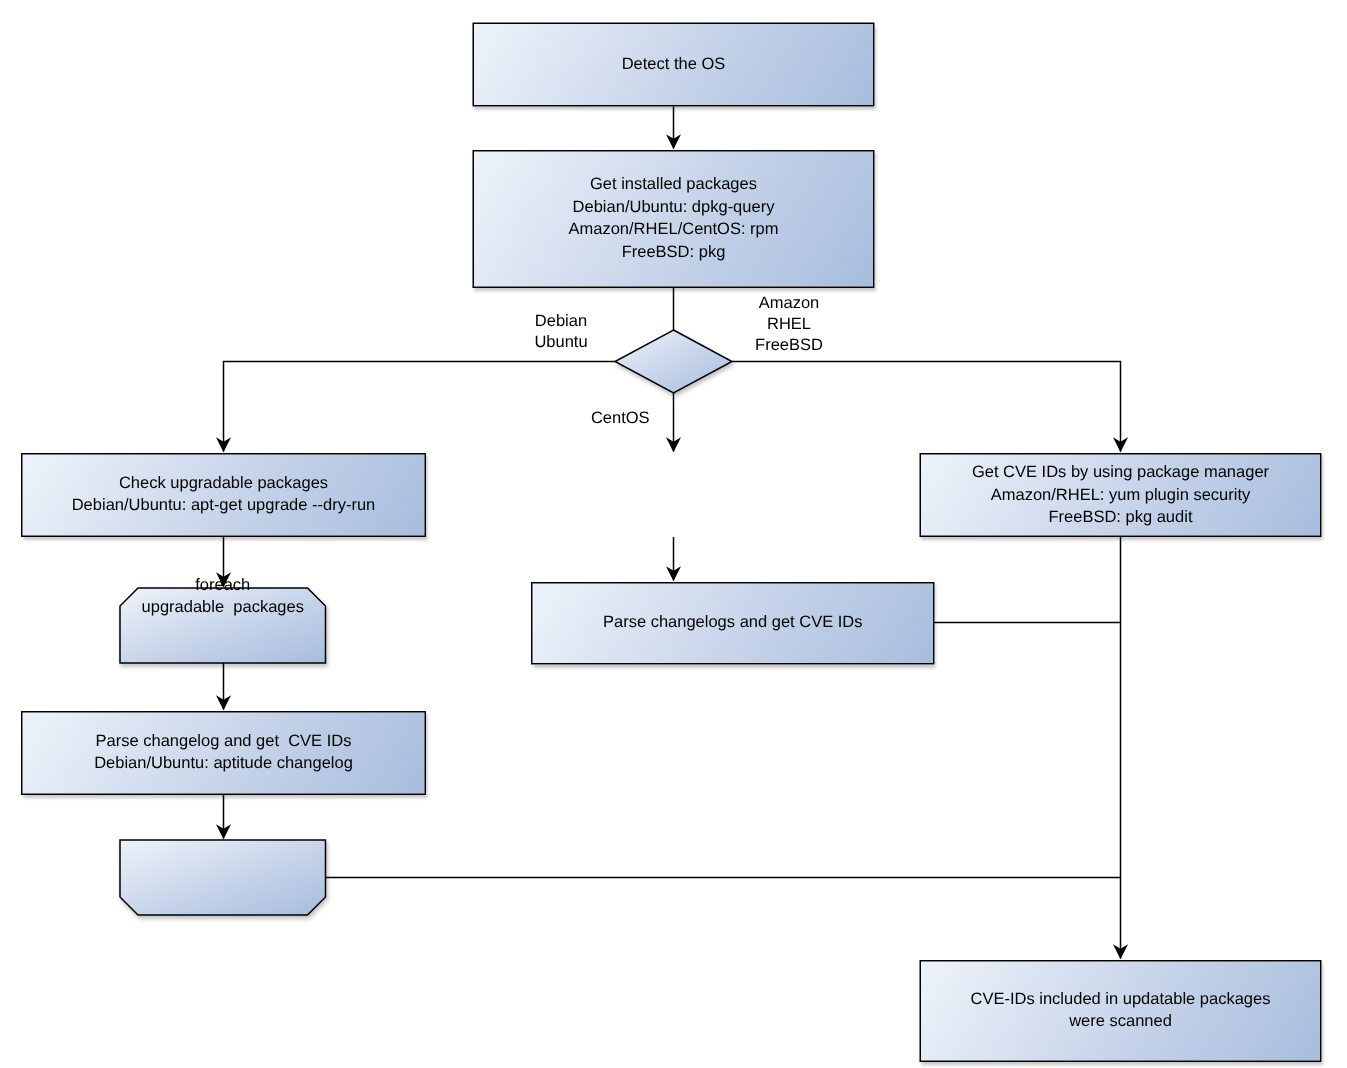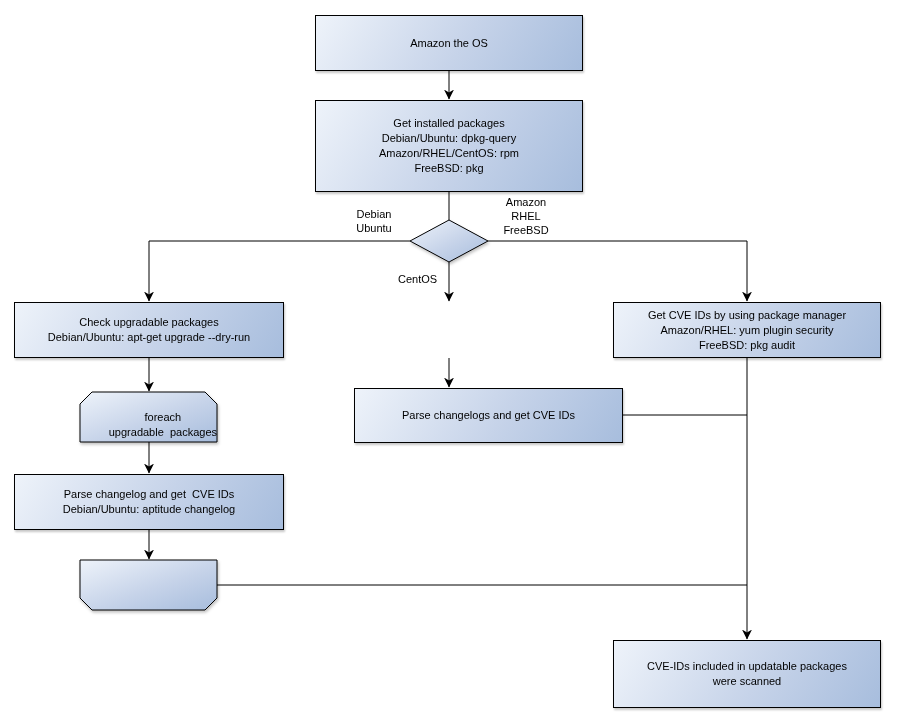--- a/index.html
+++ b/index.html
@@ -102,21 +102,21 @@
     <path class="connector" d="M747,358 L747,639" marker-end="url(#arrow)"></path>
 
     <polygon class="shape" points="449,220 488,241 449,262 410,241" fill="url(#nodeGrad)"></polygon>
 
     <polygon class="shape" points="92,392 205,392 217,404 217,442 80,442 80,404" fill="url(#nodeGrad)"></polygon>
 
     <polygon class="shape" points="80,560 217,560 217,598 205,610 92,610 80,598" fill="url(#nodeGrad)"></polygon>
   </svg>
 
   <div class="node" style="left:315px; top:15px; width:268px; height:56px;">
-    <div class="node-text">Amazon the OS</div>
+    <div class="node-text">Detect the OS</div>
   </div>
 
   <div class="node" style="left:315px; top:100px; width:268px; height:92px;">
     <div class="node-text">Get installed packages
 Debian/Ubuntu: dpkg-query
 Amazon/RHEL/CentOS: rpm
 FreeBSD: pkg</div>
   </div>
 
   <div class="node" style="left:14px; top:302px; width:270px; height:56px;">
@@ -138,28 +138,28 @@
     <div class="node-text">Get CVE IDs by using package manager
 Amazon/RHEL: yum plugin security
 FreeBSD: pkg audit</div>
   </div>
 
   <div class="node" style="left:613px; top:640px; width:268px; height:68px;">
     <div class="node-text">CVE-IDs included in updatable packages
 were scanned</div>
   </div>
 
-  <div class="shape-text" style="left:80px; top:400px; width:137px; height:50px;justify-content:flex-end;">
+  <div class="shape-text" style="left:80px; top:373px; width:137px; height:50px;">
     <div class="node-text">foreach
 upgradable  packages</div>
   </div>
 
 
   <div class="edge-label" style="left:346px; top:207px; width:56px; text-align:center;">Debian
 Ubuntu</div>
 
   <div class="edge-label" style="left:497px; top:195px; width:58px; text-align:center;">Amazon
 RHEL
 FreeBSD</div>
 
-  <div class="edge-label" style="left:398px; top:272px; width:55px; text-align:left;">CentOS</div>
+  <div class="edge-label" style="left:386px; top:272px; width:55px; text-align:center;">CentOS</div>
 
 </div>
 
 </body></html>

